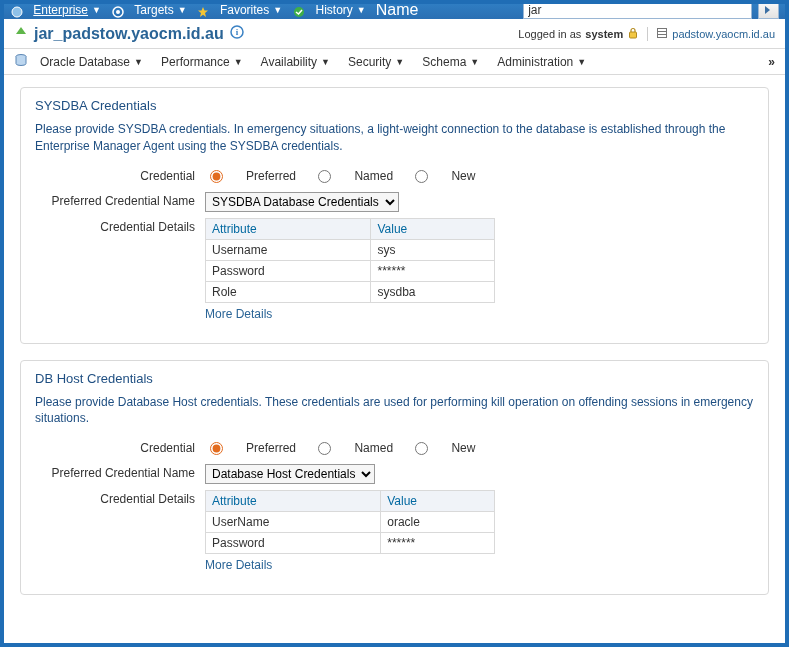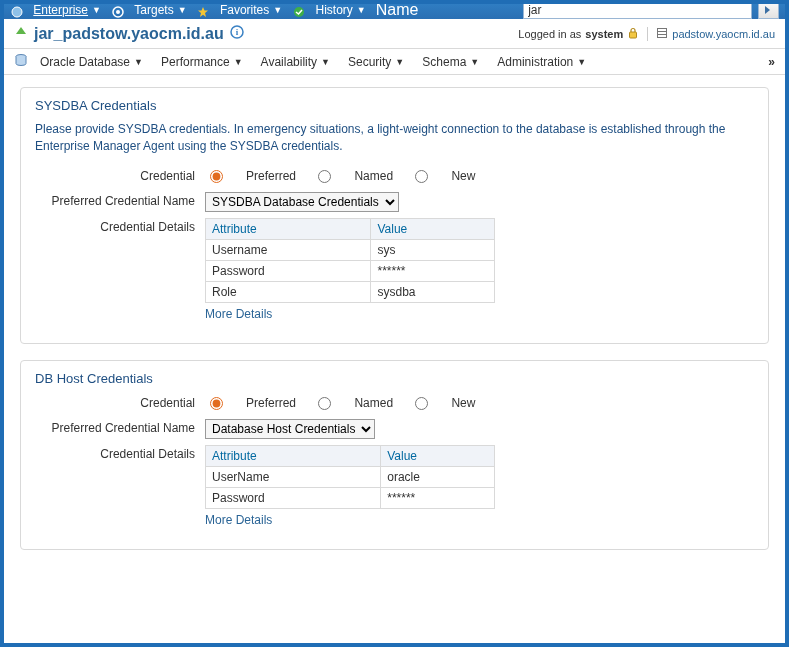--- a/index.html
+++ b/index.html
@@ -367,20 +367,21 @@
                 </tr>
           </tbody>
             </table>
           <span class="more-details">More Details</span>
         </div>
       </div>
     </div>
 
     <div class="panel">
       <h2>DB Host Credentials</h2>
+      <div class="desc">Please provide Database Host credentials. These credentials are used for performing kill operation on offending sessions in emergency situations.</div>
 
       <div class="form-row">
         <div class="form-label">Credential</div>
         <div class="form-val radio-group">
           <label>
               <input type="radio" name="dbhost-cred" checked="" style="">
               <span>Preferred</span>
             </label>
           <label>
               <input type="radio" name="dbhost-cred" style="">

